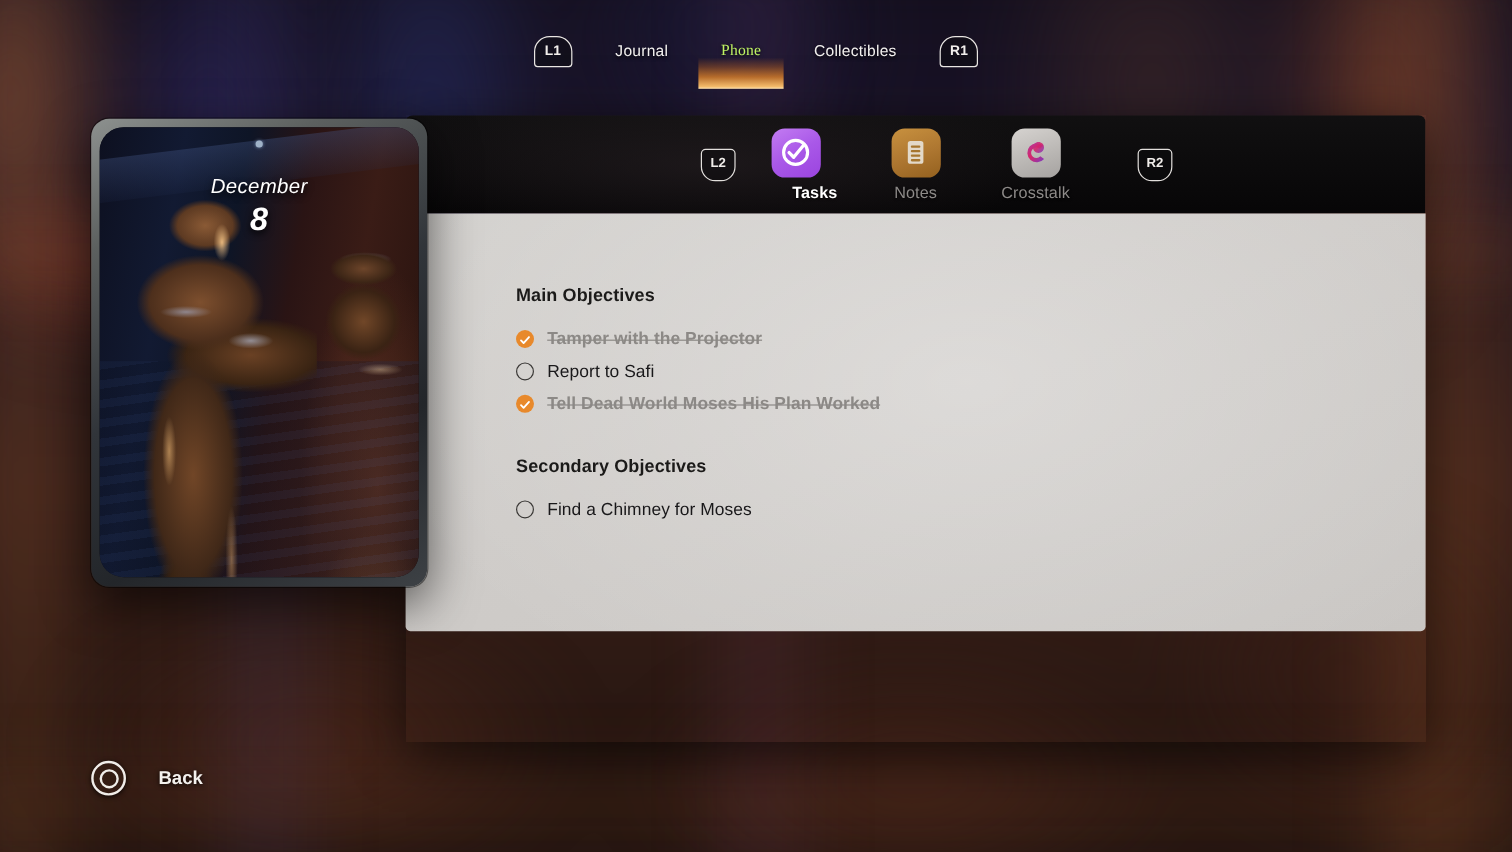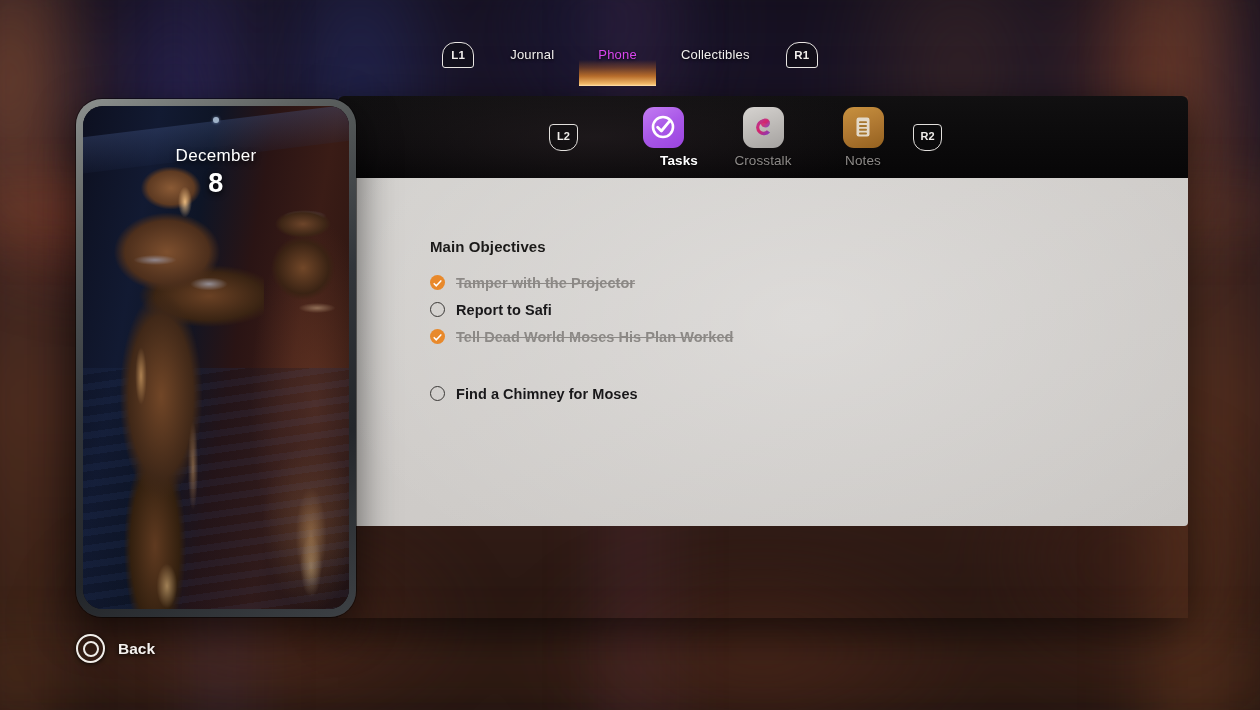--- a/index.html
+++ b/index.html
@@ -83,41 +83,41 @@
   .top-tab {
     position: relative;
     padding: 4px 22px 6px 22px;
     color: #f2f0ee;
     font-size: 13px;
     letter-spacing: .2px;
     text-shadow: 0 1px 3px rgba(0,0,0,.85);
     cursor: pointer;
     white-space: nowrap;
   }
-  .top-tab.active { color: #d946ef; }
+  .top-tab.active { color: #bef264; font-family: Liberation Serif, serif; }
   .top-tab.active .tab-glow {
     position: absolute;
     left: 3px; right: 3px;
     bottom: -18px;
     height: 26px;
     background: linear-gradient(180deg,
       rgba(255,150,40,0) 0%,
       rgba(224,118,30,.35) 30%,
       rgba(240,140,40,.72) 62%,
       rgba(255,196,110,.95) 93%,
       rgba(255,228,180,1) 100%);
     pointer-events: none;
   }
 
   
   .bumper {
     position: relative;
     width: 32px; height: 26px;
     display: flex; align-items: center; justify-content: center;
-    margin: 12px 14px;
+    margin: 0 14px;
     flex: none;
   }
   .bumper .shape {
     position: absolute; inset: 0;
     border: 1.7px solid #e9e6e3;
     border-radius: 13px 13px 3px 3px;
     background: rgba(12,10,14,.45);
   }
   .bumper .lbl {
     position: relative;
@@ -197,21 +197,21 @@
   }
   .app-tab.active .app-name { color: #ffffff; font-weight: 700; margin-left: 32px; }
 
   .ico-tasks   { background: linear-gradient(150deg, #c37cf2 0%, #a958e8 50%, #9b44df 100%); }
   .ico-msgs    { background: linear-gradient(160deg, #14752c 0%, #0c5c20 60%, #0a4f1b 100%); }
   .ico-cross   { background: linear-gradient(160deg, #d6d3d0 0%, #bbb8b5 55%, #a5a2a0 100%); }
   .ico-notes   { background: linear-gradient(160deg, #c8913f 0%, #ad7630 55%, #94611f 100%); }
 
   .trigger-slot {
     width: 64px;
-    display: flex; align-items: center; justify-content: flex-start;
+    display: flex; align-items: center; justify-content: flex-end;
   }
 
   #panel-body {
     position: relative;
     height: 348px;
     background: linear-gradient(155deg, #d4d2cf 0%, #cfccc9 40%, #c9c6c3 100%);
     border-radius: 0 0 4px 4px;
     overflow: hidden;
   }
   #panel-body::after {
@@ -254,41 +254,42 @@
     background: #e8892b;
   }
   .obj-box .tick {
     position: absolute;
     left: 3px; top: 3.5px;
     width: 9px; height: 9px;
   }
   .obj-text {
     font-size: 14.5px;
     color: #19181a;
-    font-weight: 700;
+    font-weight: 400;
     letter-spacing: .05px;
   }
   .obj-item.done .obj-text {
     color: #8c8986;
     font-weight: 700;
     text-decoration: line-through;
     text-decoration-thickness: 1px;
     text-decoration-color: #8c8986;
   }
 
   
   #phone {
     position: absolute;
     left: 76px; top: 99px;
-    width: 280px; height: 518px;
+    width: 280px; height: 390px;
     z-index: 40;
-    border-radius: 26px;
+    border-radius: 15px;
     padding: 7px 7px 8px 7px;
     background: linear-gradient(150deg, #8d918f 0%, #5c605f 20%, #31353a 48%, #23262a 72%, #3d4145 100%);
     box-shadow: 0 14px 40px rgba(0,0,0,.6), 0 0 0 1px rgba(0,0,0,.45);
+    font-style: italic;
   }
   #phone-screen {
     position: relative;
     width: 100%; height: 100%;
     border-radius: 20px;
     overflow: hidden;
     background: #0a0a12;
   }
   
   .wall {
@@ -374,21 +375,21 @@
   }
   #date-month { font-size: 17px; letter-spacing: .3px; }
   #date-day { font-size: 27px; font-weight: 700; margin-top: 2px; letter-spacing: .5px; }
 
   
   #back-row {
     position: absolute;
     left: 76px; top: 634px;
     display: flex;
     align-items: center;
-    gap: 13px;
+    gap: 27px;
     z-index: 40;
     cursor: pointer;
   }
   .circle-glyph {
     width: 29px; height: 29px;
     border-radius: 50%;
     border: 2px solid #f0ede9;
     display: flex; align-items: center; justify-content: center;
     box-shadow: 0 1px 4px rgba(0,0,0,.8);
   }
@@ -459,51 +460,51 @@
       <div class="app-tab active">
         <div class="app-ico ico-tasks">
           <svg width="28" height="28" viewBox="0 0 28 28" aria-hidden="true">
             <circle cx="14" cy="14" r="10" fill="none" stroke="#ffffff" stroke-width="2.6"></circle>
             <path d="M8.6 14.2 L12.4 18 L21 7.6" fill="none" stroke="#ffffff" stroke-width="2.8" stroke-linecap="round" stroke-linejoin="round"></path>
           </svg>
         </div>
         <div class="app-name">Tasks</div>
       </div>
 
+
+      <div class="app-tab">
+        <div class="app-ico ico-notes">
+          <svg width="26" height="26" viewBox="0 0 26 26" aria-hidden="true">
+            <rect x="6.5" y="3.5" width="13" height="19" rx="2.2" fill="#e3d9c9"></rect>
+            <rect x="9" y="7.2" width="8" height="1.9" rx=".9" fill="#a6762f"></rect>
+            <rect x="9" y="11.0" width="8" height="1.9" rx=".9" fill="#a6762f"></rect>
+            <rect x="9" y="14.8" width="8" height="1.9" rx=".9" fill="#a6762f"></rect>
+            <rect x="9" y="18.6" width="8" height="1.9" rx=".9" fill="#a6762f"></rect>
+          </svg>
+        </div>
+        <div class="app-name">Notes</div>
+      </div>
 
       <div class="app-tab">
         <div class="app-ico ico-cross">
           <svg width="28" height="28" viewBox="0 0 28 28" aria-hidden="true">
             <defs>
               <linearGradient id="cgrad" x1="0" y1="0" x2="1" y2="1">
                 <stop offset="0%" stop-color="#b03b9e"></stop>
                 <stop offset="45%" stop-color="#d6246a"></stop>
                 <stop offset="100%" stop-color="#7b3fc4"></stop>
               </linearGradient>
             </defs>
             <path d="M20.5 8.4a8 8 0 1 0 .6 11.2l-3.2-2.3a4.4 4.4 0 1 1-.5-6.4z" fill="url(#cgrad)"></path>
             <path d="M16.4 5.4c2.6 0 4.6 2 4.6 4.5s-2 4.5-4.6 4.5-4.6-2-4.6-4.5 2-4.5 4.6-4.5z" fill="url(#cgrad)" opacity=".9"></path>
           </svg>
         </div>
         <div class="app-name">Crosstalk</div>
       </div>
 
-      <div class="app-tab">
-        <div class="app-ico ico-notes">
-          <svg width="26" height="26" viewBox="0 0 26 26" aria-hidden="true">
-            <rect x="6.5" y="3.5" width="13" height="19" rx="2.2" fill="#e3d9c9"></rect>
-            <rect x="9" y="7.2" width="8" height="1.9" rx=".9" fill="#a6762f"></rect>
-            <rect x="9" y="11.0" width="8" height="1.9" rx=".9" fill="#a6762f"></rect>
-            <rect x="9" y="14.8" width="8" height="1.9" rx=".9" fill="#a6762f"></rect>
-            <rect x="9" y="18.6" width="8" height="1.9" rx=".9" fill="#a6762f"></rect>
-          </svg>
-        </div>
-        <div class="app-name">Notes</div>
-      </div>
-
       <div class="trigger-slot">
         <div class="trigger">
           <span class="shape"></span>
           <span class="lbl">R2</span>
         </div>
       </div>
 
     </div>
   </div>
 
@@ -536,20 +537,21 @@
             <span class="disc"></span>
             <svg class="tick" viewBox="0 0 10 10" aria-hidden="true">
               <path d="M1.3 5.2 L3.7 7.6 L8.7 2.1" fill="none" stroke="#ffffff" stroke-width="1.7" stroke-linecap="round" stroke-linejoin="round"></path>
             </svg>
           </span>
           <span class="obj-text">Tell Dead World Moses His Plan Worked</span>
         </div>
       </div>
 
       <div class="obj-group">
+        <div class="obj-heading">Secondary Objectives</div>
 
         <div class="obj-item">
           <span class="obj-box">
             <span class="ring"></span>
           </span>
           <span class="obj-text">Find a Chimney for Moses</span>
         </div>
       </div>
 
     </div>

